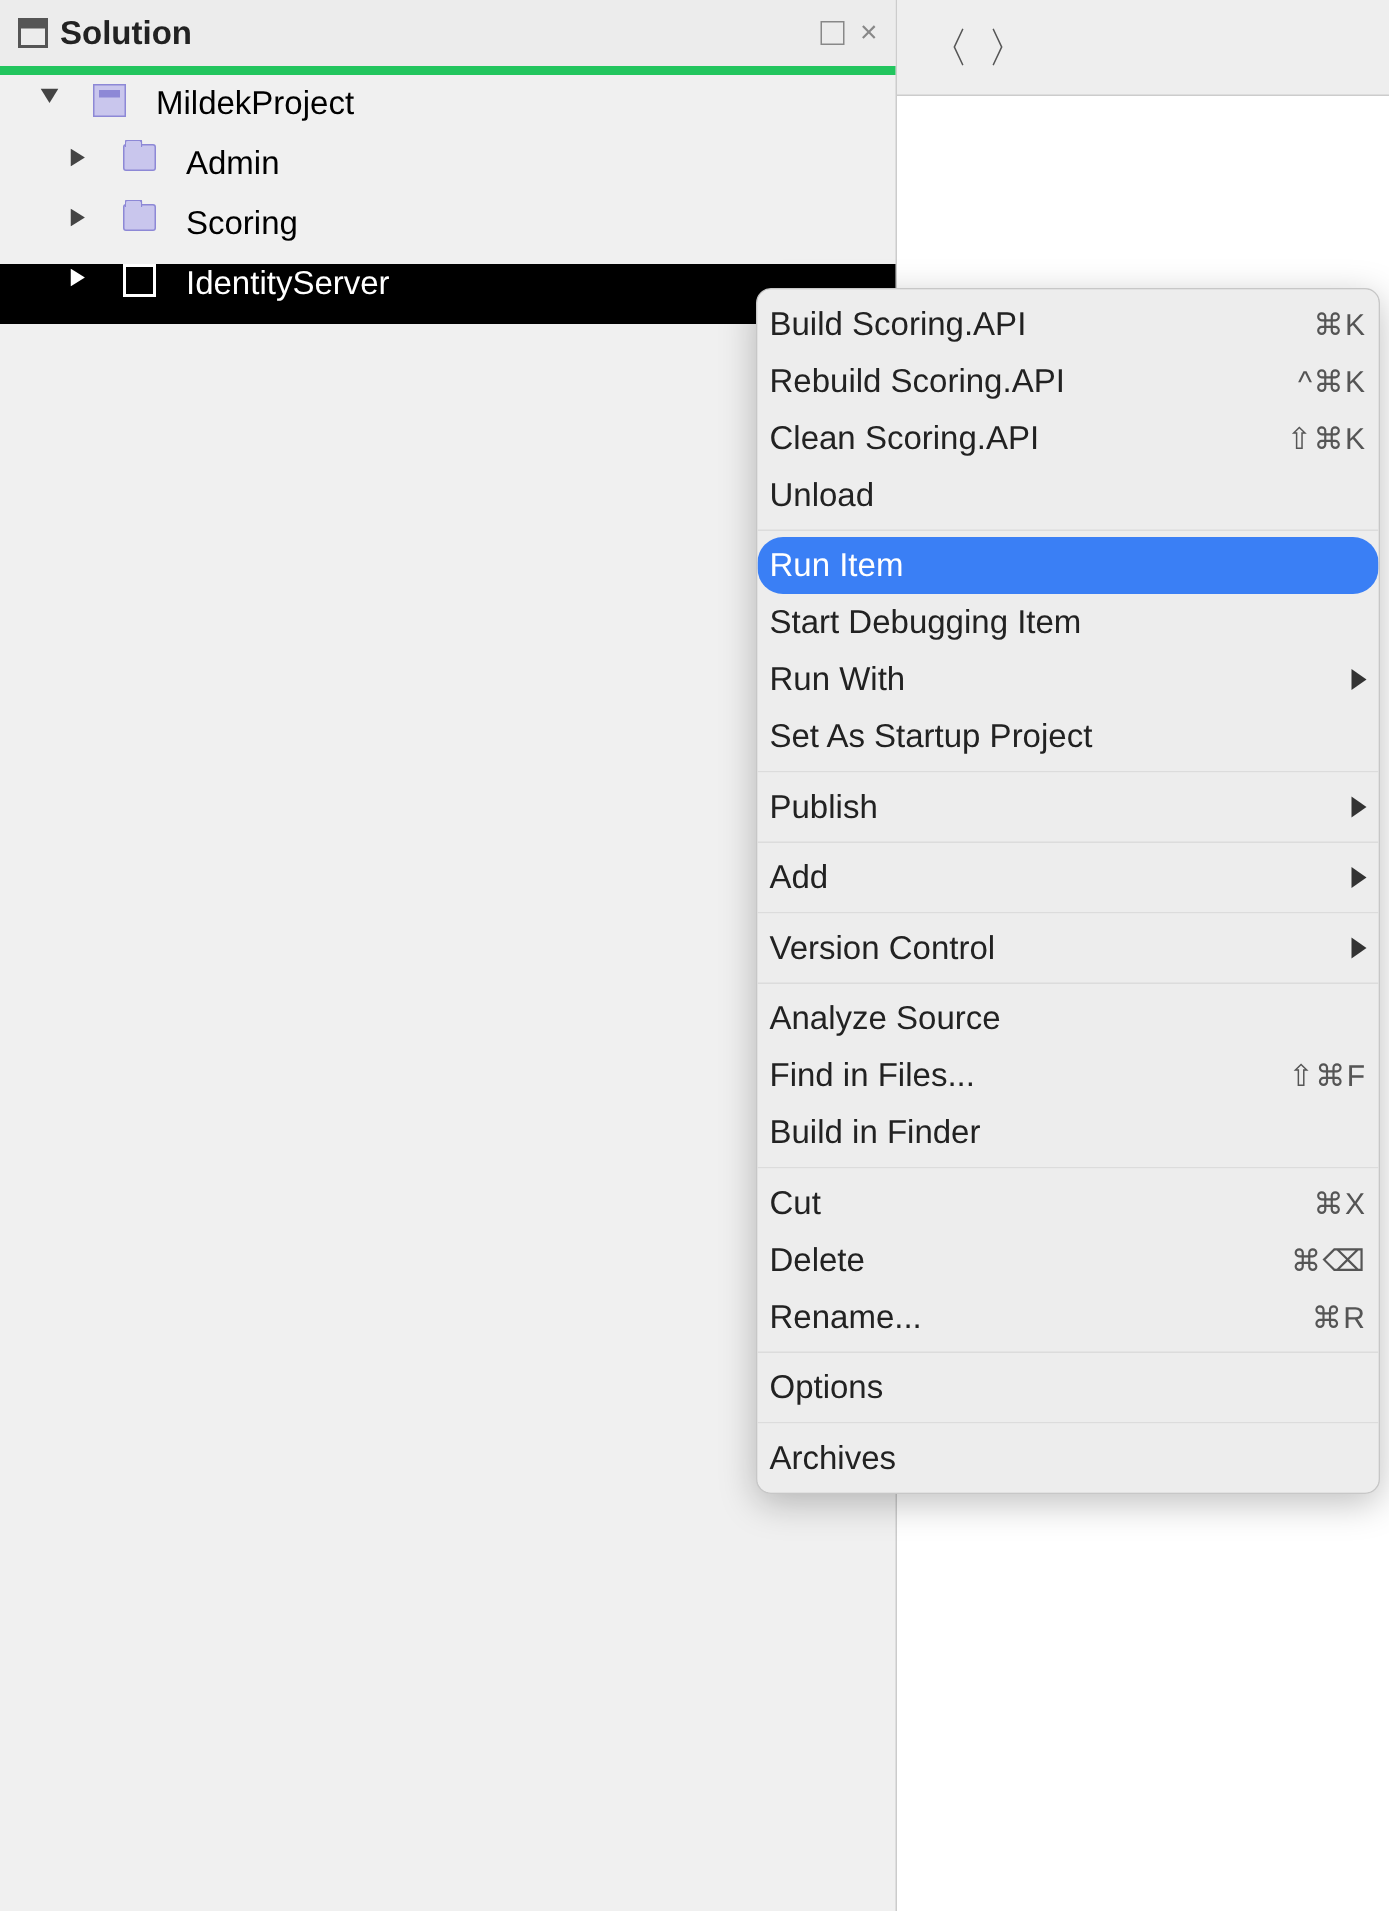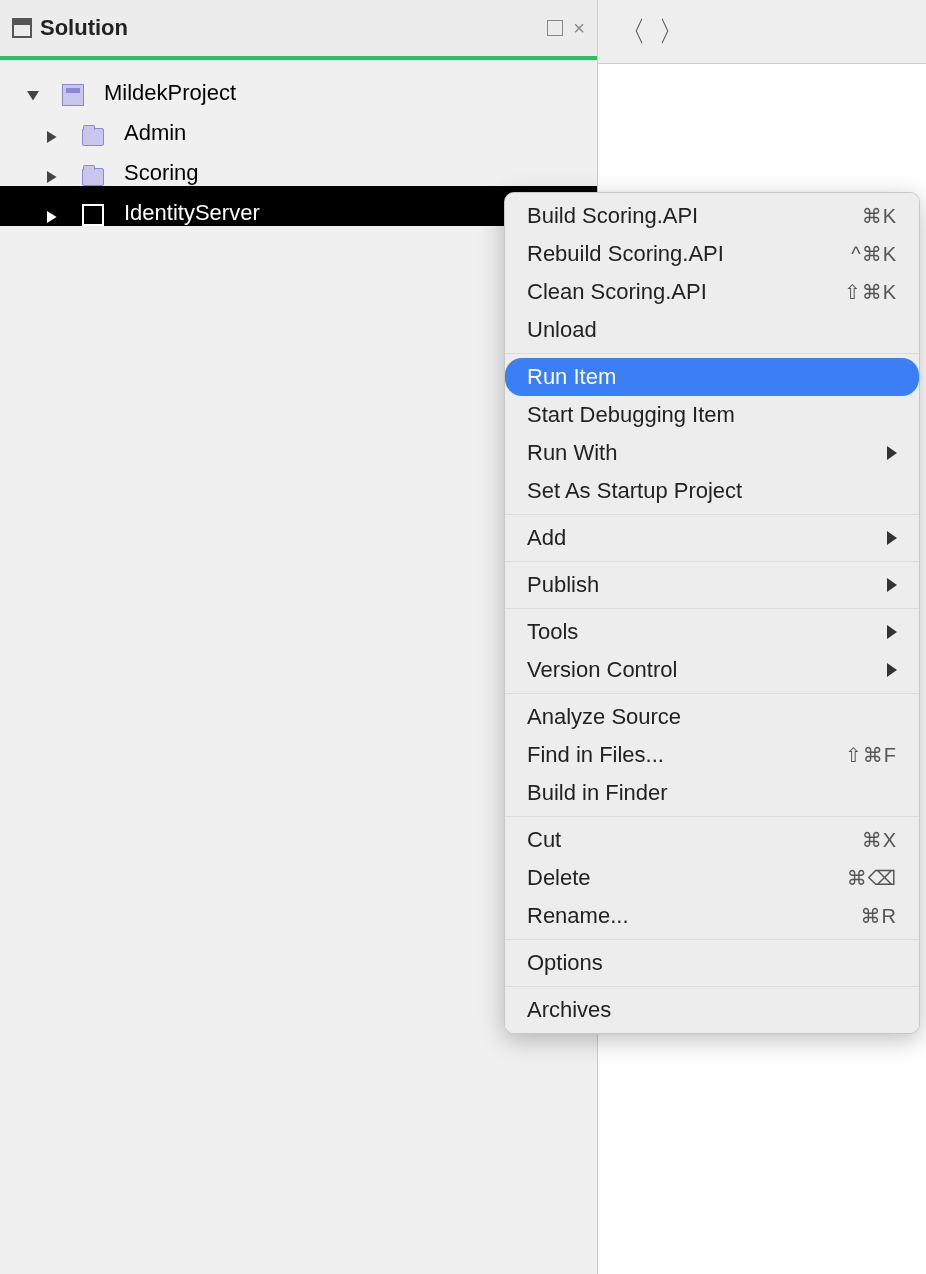--- a/index.html
+++ b/index.html
@@ -30,26 +30,26 @@
     height: 64px;
     background: #eee;
     border-bottom: 1px solid #ccc;
     display: flex;
     align-items: center;
     padding: 0 20px;
     gap: 12px;
   }
   .nav-arrow { color: #555; font-size: 28px; cursor: pointer; }
   .sidebar-header {
-    height: 60px;
+    height: 50px;
     display: flex;
     align-items: center;
     justify-content: space-between;
     padding: 0 12px;
-    border-bottom: 4px solid #22c55e;
+    border-bottom: 6px solid #22c55e;
     background: #ececec;
   }
   .sidebar-header-left {
     display: flex;
     align-items: center;
     gap: 8px;
   }
   .panel-icon {
     width: 20px; height: 20px;
     border: 2px solid #555;
@@ -61,21 +61,21 @@
     top:0; left:0; right:0; height:5px;
     background:#555;
   }
   .sidebar-title { font-weight: 700; color: #222; }
   .sidebar-header-right { display:flex; gap:10px; align-items:center; }
   .win-icon { width:16px; height:16px; border:1.5px solid #888; }
   .close-x { color:#888; font-size:20px; cursor:pointer; }
   .tree { padding-top: 6px; }
   .tree-row {
     display: flex;
-    align-items: flex-end;
+    align-items: flex-start;
     height: 40px;
     padding-left: 6px;
     gap: 20px;
     cursor: pointer;
   }
   .tree-row.selected {
     background: #000000;
     color: #fff;
   }
   .disclosure {
@@ -131,21 +131,21 @@
     border-bottom: 1px solid #dcdcdc;
     padding: 4px 0;
     background:#ededed;
   }
   .menu-group:last-child { border-bottom:none; }
   .menu-item {
     display:flex;
     align-items:center;
     justify-content:space-between;
     height: 38px;
-    padding: 0 22px;
+    padding: 0 8px;
     cursor:pointer;
     color:#222;
   }
   .menu-item.highlight {
     background:#3a7ff5;
     color:#fff;
     border-radius:17px;
   }
   .menu-item .shortcut {
     color:#555;
@@ -252,38 +252,34 @@
       <span>Run With</span>
       <span class="submenu-arrow"></span>
     </div>
     <div class="menu-item">
       <span>Set As Startup Project</span>
     </div>
   </div>
 
   <div class="menu-group">
     <div class="menu-item">
+      <span>Publish</span>
+      <span class="submenu-arrow"></span>
+    </div>
+  </div>
+
+  <div class="menu-group">
+    <div class="menu-item">
       <span>Add</span>
       <span class="submenu-arrow"></span>
     </div>
   </div>
 
   <div class="menu-group">
     <div class="menu-item">
-      <span>Publish</span>
-      <span class="submenu-arrow"></span>
-    </div>
-  </div>
-
-  <div class="menu-group">
-    <div class="menu-item">
-      <span>Tools</span>
-      <span class="submenu-arrow"></span>
-    </div>
-    <div class="menu-item">
       <span>Version Control</span>
       <span class="submenu-arrow"></span>
     </div>
   </div>
 
   <div class="menu-group">
     <div class="menu-item">
       <span>Analyze Source</span>
     </div>
     <div class="menu-item">

